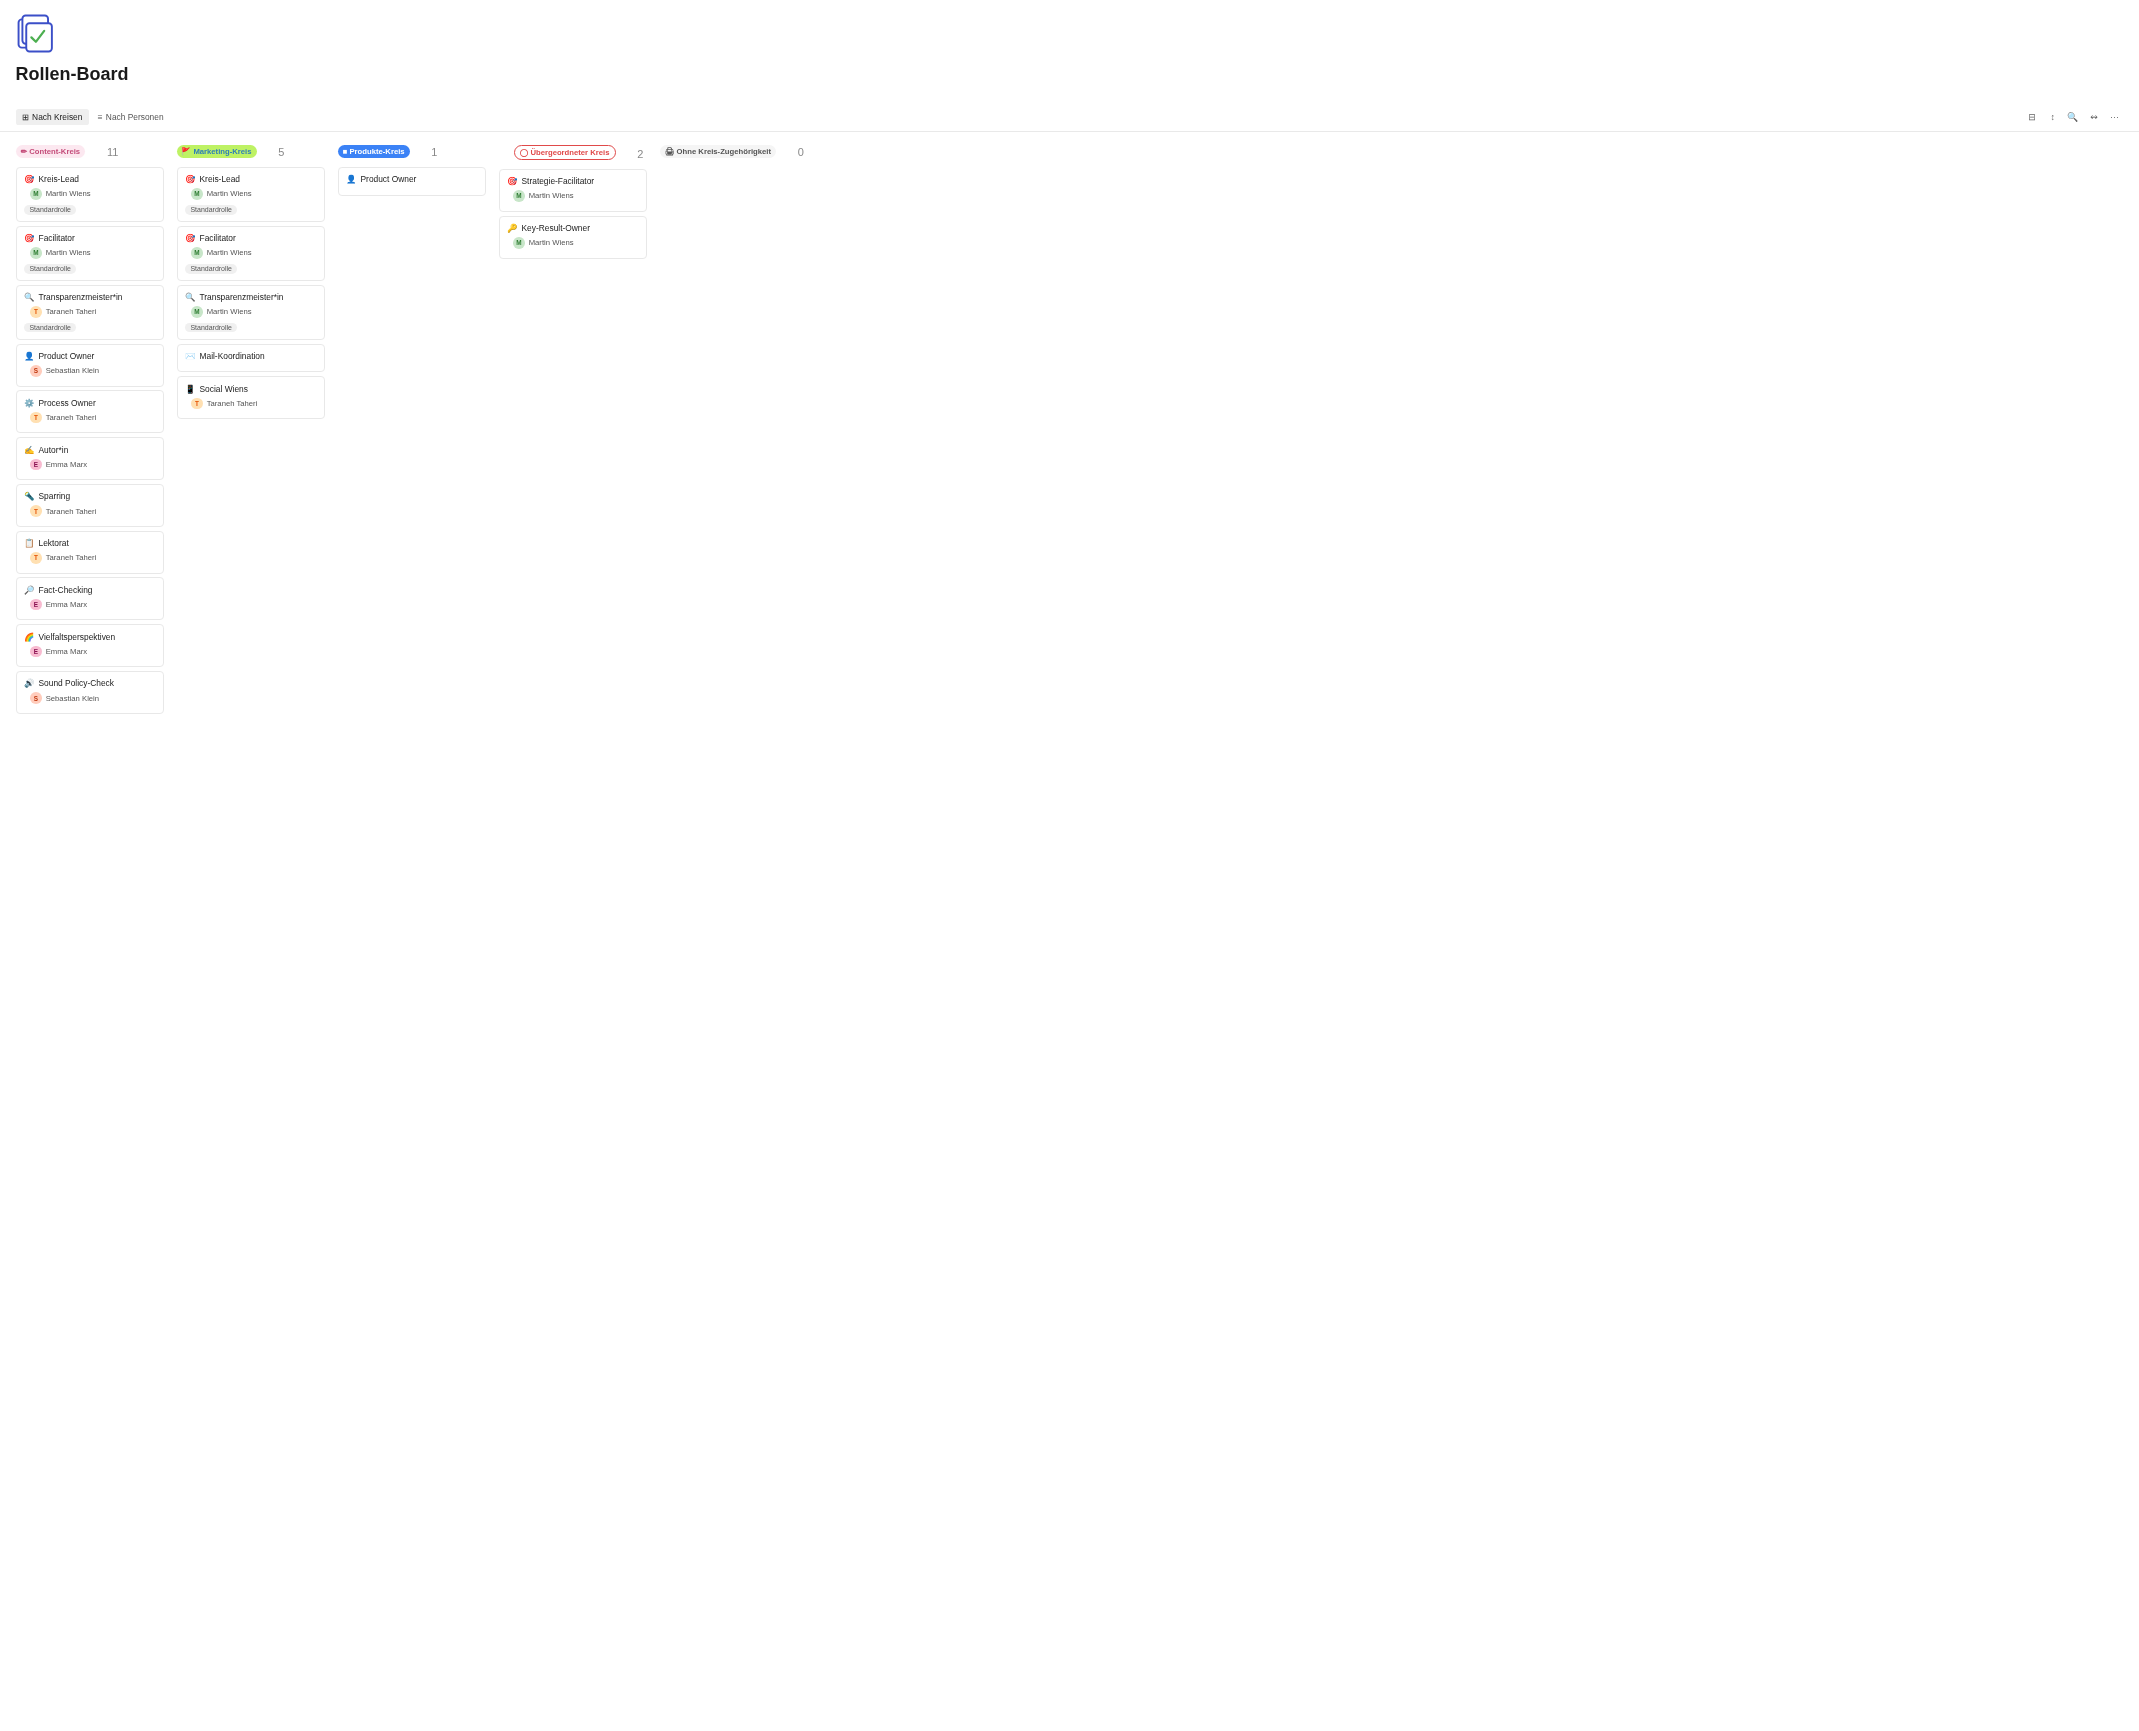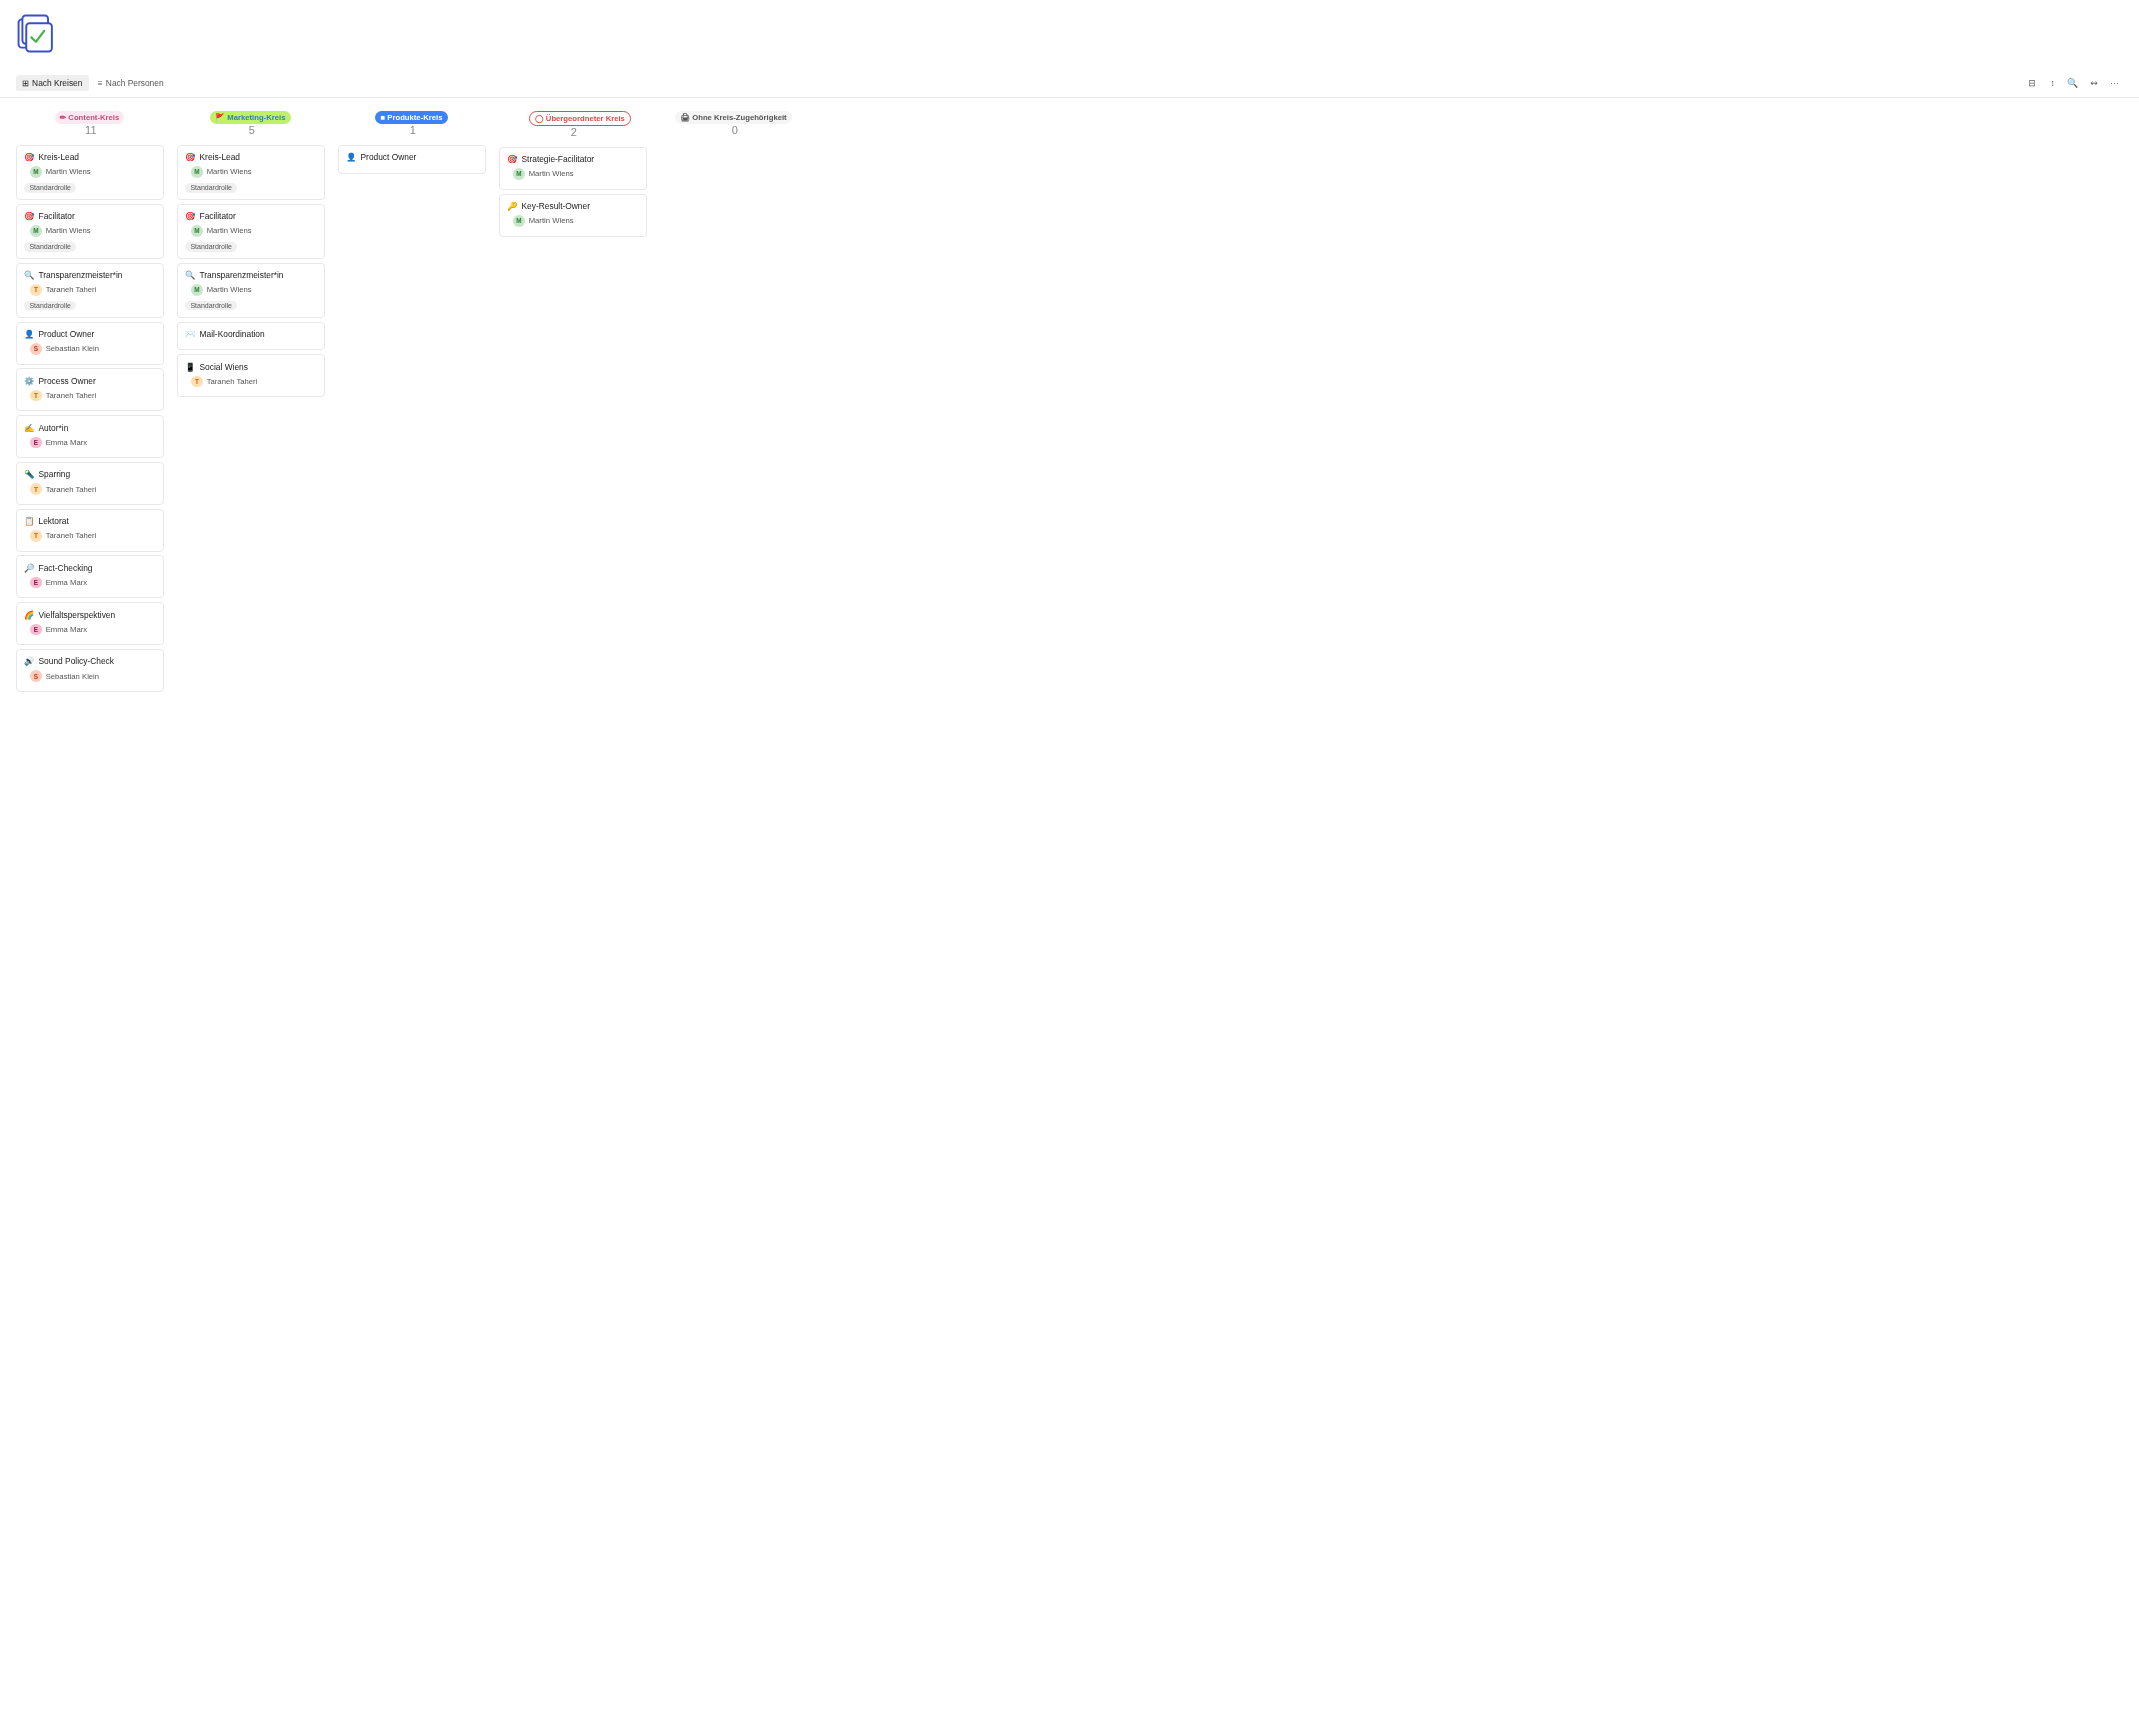--- a/index.html
+++ b/index.html
@@ -13,21 +13,21 @@
     .tab-btn { display: flex; align-items: center; gap: 3.2px; padding: 3.2px 6.4px; border: none; background: none; cursor: pointer; border-radius: 2.6px; font-size: 8.4px; color: #555; }
     .tab-btn.active { background: #efefef; color: #1a1a1a; font-weight: 500; }
     .toolbar-spacer { flex: 1; }
     .toolbar-actions { display: flex; align-items: center; gap: 2.6px; }
     .tool-icon-btn { width: 18px; height: 18px; display: flex; align-items: center; justify-content: center; border: none; background: none; cursor: pointer; border-radius: 2.6px; color: #666; font-size: 9px; }
 
     .board { display: flex; gap: 0; padding: 10.3px 15.5px; overflow-x: auto; align-items: flex-start; }
 
     .column { min-width: 148px; max-width: 168px; margin-right: 13px; flex-shrink: 0; }
 
-    .col-header { display: flex; align-items: center; gap: 0; margin-bottom: 6.4px; padding: 2.6px 0; flex-direction: column; }
+    .col-header { display: flex; align-items: flex-end; gap: 19px; margin-bottom: 6.4px; padding: 2.6px 0; }
     .col-count { font-size: 11px; color: #888; margin-left: 2.6px; }
 
     .col-tag { display: inline-flex; align-items: center; gap: 3.2px; padding: 1.9px 5.2px; border-radius: 7.7px; font-size: 7.7px; font-weight: 600; }
     .tag-content { background: #fce8f0; color: #c44d7a; }
     .tag-marketing { background: #bef264; color: #2e7fb8; }
     .tag-produkte { background: #3b82f6; color: #fff; }
     .tag-uebergeordnet { background: #fff; color: #e04a4a; border: 0.6px solid #e04a4a; margin-left: 15px; }
     .tag-ohne { background: #f5f5f5; color: #555; }
 
     .card { background: #fff; border: 0.6px solid #e8e8e8; border-radius: 3.9px; padding: 6.4px 7.7px; margin-bottom: 3.9px; }
@@ -46,20 +46,21 @@
 </head>
 <body>
 
 <div class="app-header">
   <svg class="app-logo" viewBox="0 0 64 64" xmlns="http://www.w3.org/2000/svg">
     <rect x="4" y="10" width="40" height="44" rx="5" fill="#fff" stroke="#3b4fc8" stroke-width="3"></rect>
     <rect x="10" y="4" width="40" height="44" rx="5" fill="#fff" stroke="#3b4fc8" stroke-width="3"></rect>
     <rect x="16" y="16" width="40" height="44" rx="5" fill="#fff" stroke="#3b4fc8" stroke-width="3"></rect>
     <polyline points="24,38 31,45 44,28" fill="none" stroke="#4caf50" stroke-width="3.5" stroke-linecap="round" stroke-linejoin="round"></polyline>
   </svg>
+  <h1 class="page-title">Rollen-Board</h1>
 </div>
 
 <div class="toolbar">
   <button class="tab-btn active">
     <span>⊞</span>
     <span>Nach Kreisen</span>
   </button>
   <button class="tab-btn">
     <span>≡</span>
     <span>Nach Personen</span>

